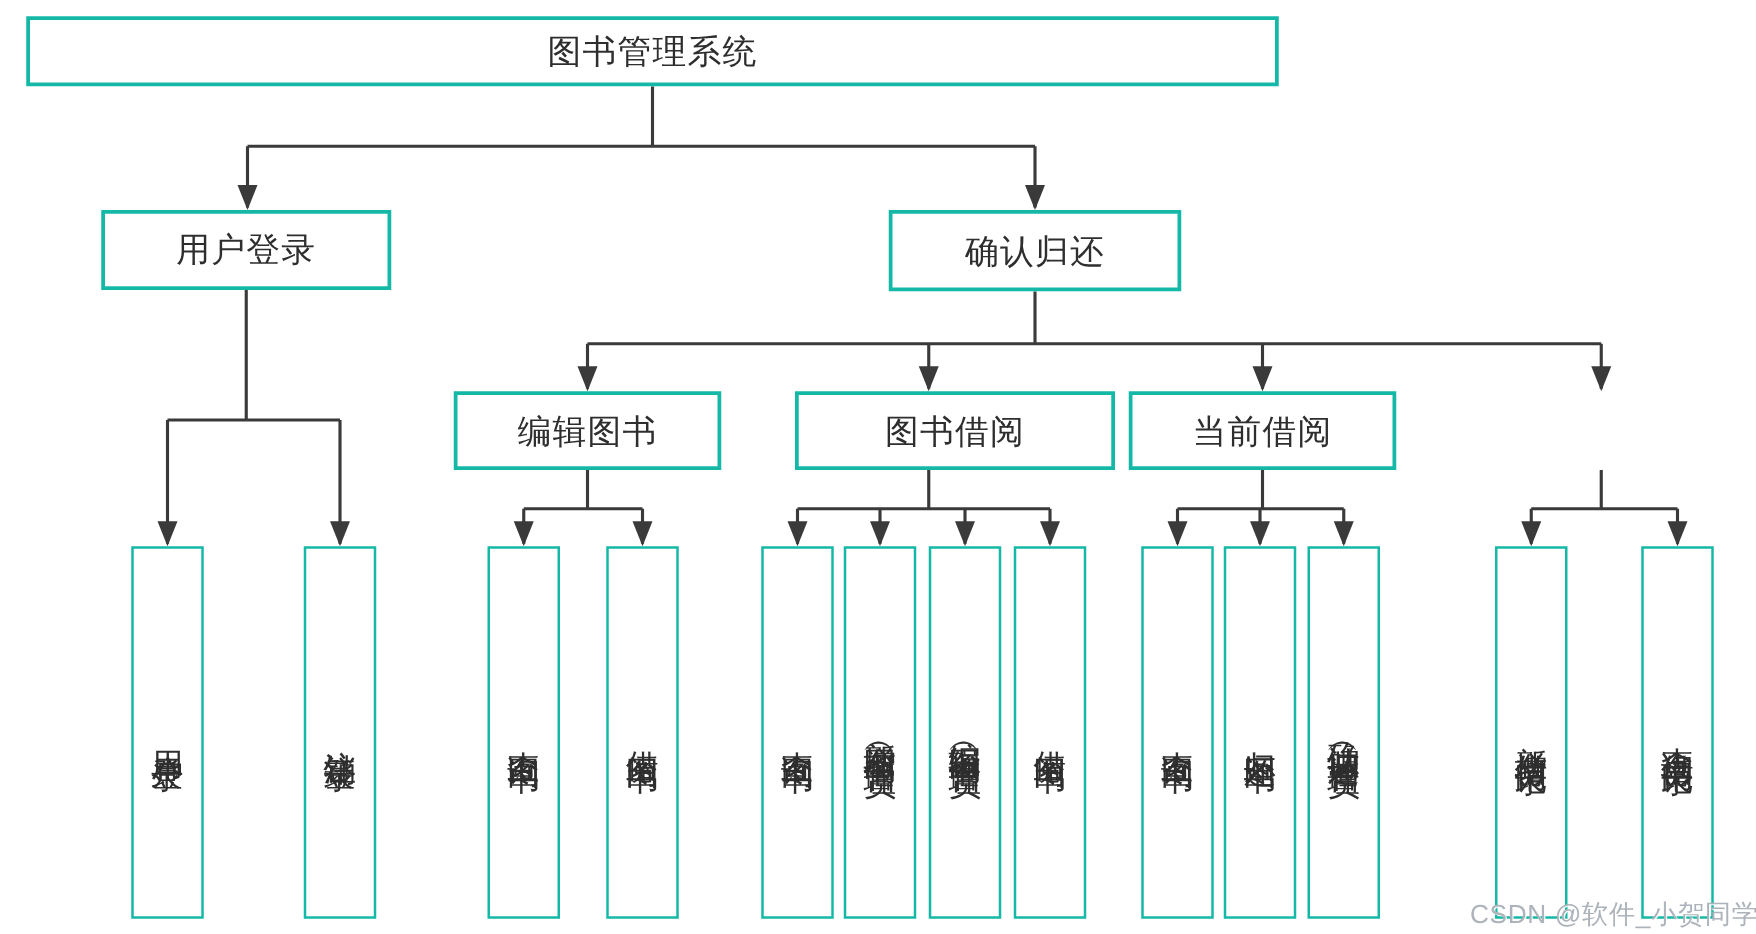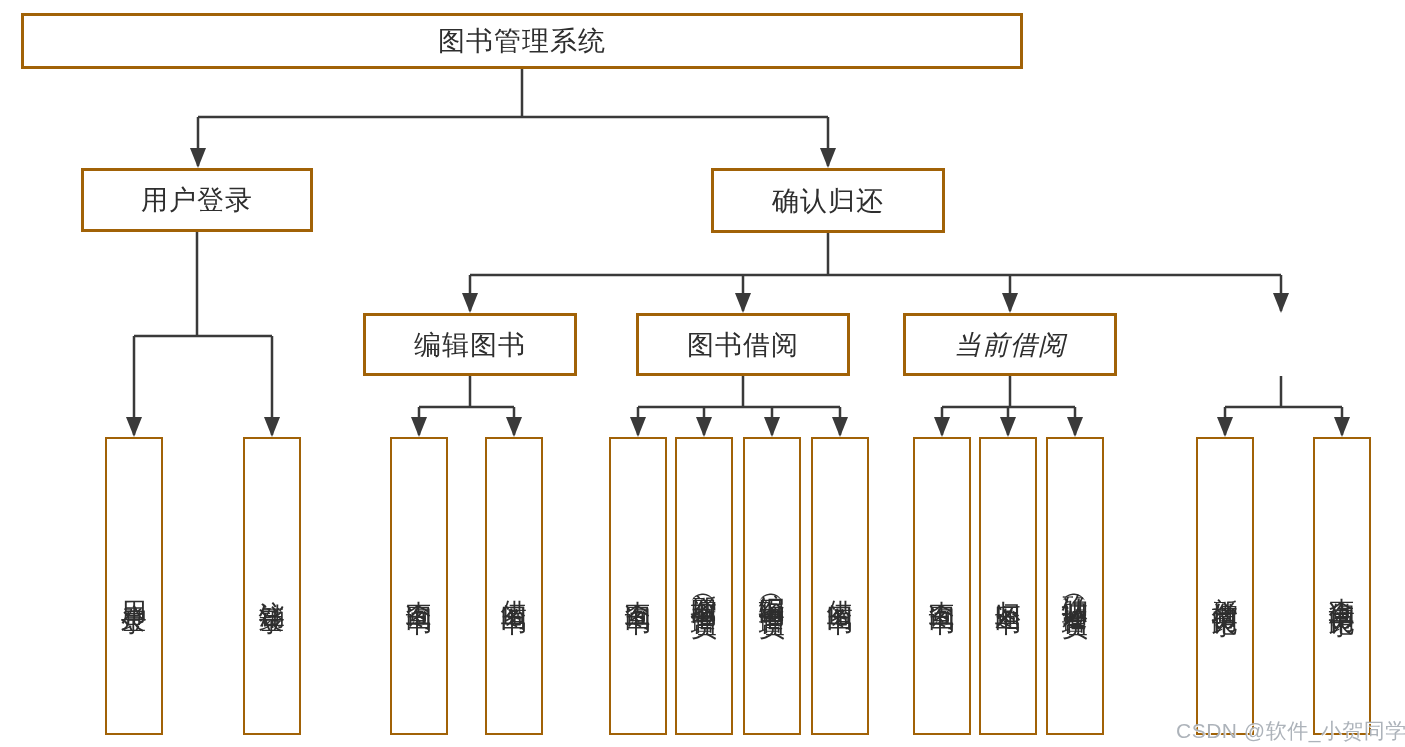--- a/index.html
+++ b/index.html
@@ -3,21 +3,21 @@
 <meta charset="utf-8">
 <style>
   html,body{margin:0;padding:0;background:#ffffff;}
   .stage{
     position:relative;width:1405px;height:747px;background:#ffffff;
     font-family:"Liberation Sans","DejaVu Sans",sans-serif;overflow:hidden;
   }
   .stage svg{position:absolute;left:0;top:0;}
   .box{
     position:absolute;box-sizing:border-box;background:#ffffff;
-    border:3px solid #a16207;color:#2e2e2e;
+    border:3px solid #14b8a6;color:#2e2e2e;
     display:flex;align-items:center;justify-content:center;
     font-size:27px;letter-spacing:1px;white-space:nowrap;
   }
   .leaf{border-width:2px;font-size:26px;letter-spacing:0;}
   .leaf .vtext{
     writing-mode:vertical-rl;text-orientation:mixed;
     letter-spacing:3px;line-height:1.1;
   }
   .watermark{
     position:absolute;left:1176px;top:717px;
@@ -62,22 +62,22 @@
       <polygon points="1342,437 1334,417 1350,417"></polygon>
     </g>
   </svg>
 
   <div class="box" style="left:21px;top:13px;width:1002px;height:56px;">图书管理系统</div>
 
   <div class="box" style="left:81px;top:168px;width:232px;height:64px;">用户登录</div>
   <div class="box" style="left:711px;top:168px;width:234px;height:65px;">确认归还</div>
 
   <div class="box" style="left:363px;top:313px;width:214px;height:63px;">编辑图书</div>
-  <div class="box" style="left:636px;top:313px;width:214px;height:63px;">图书借阅</div>
-  <div class="box" style="left:903px;top:313px;width:214px;height:63px;font-style:italic;">当前借阅</div>
+  <div class="box" style="left:636px;top:313px;width:256px;height:63px;">图书借阅</div>
+  <div class="box" style="left:903px;top:313px;width:214px;height:63px;">当前借阅</div>
 
   <div class="box leaf" style="left:105px;top:437px;width:58px;height:298px;">
     <span class="vtext">用户登录</span>
   </div>
   <div class="box leaf" style="left:243px;top:437px;width:58px;height:298px;">
     <span class="vtext">注销登录</span>
   </div>
 
   <div class="box leaf" style="left:390px;top:437px;width:58px;height:298px;">
     <span class="vtext">查询图书</span>

